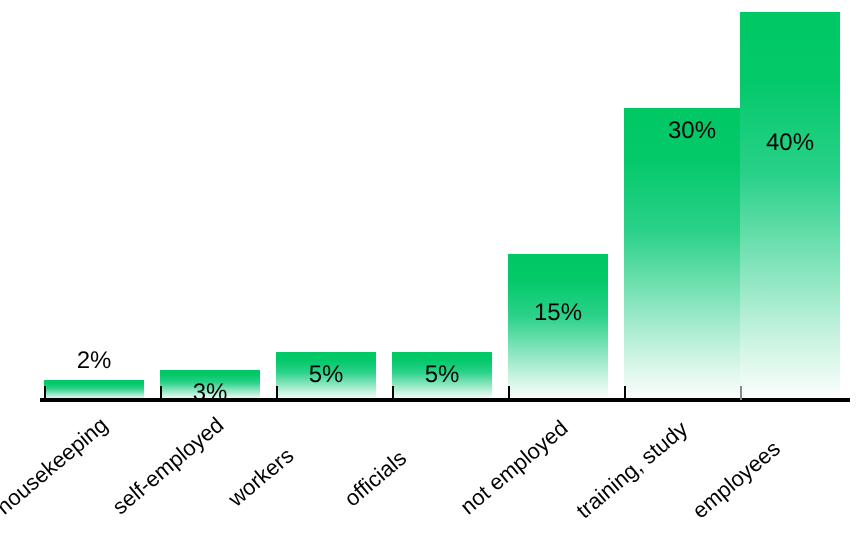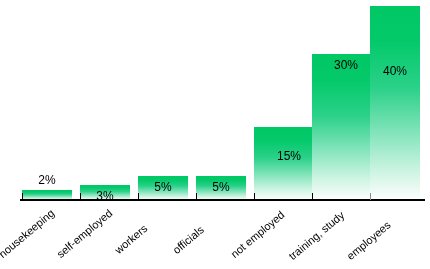--- a/index.html
+++ b/index.html
@@ -125,21 +125,21 @@
     <div class="bar-group" style="left: 138px; width: 50px; height: 24px;">
       <div class="bar-rect" style="height: 24px;"></div>
       <div class="bar-value inside">5%</div>
     </div>
 
     <div class="bar-group" style="left: 196px; width: 50px; height: 24px;">
       <div class="bar-rect" style="height: 24px;"></div>
       <div class="bar-value inside">5%</div>
     </div>
 
-    <div class="bar-group" style="left: 254px; width: 50px; height: 55px; padding-left: 20px;">
+    <div class="bar-group" style="left: 254px; width: 50px; height: 55px;">
       <div class="bar-rect" style="height: 73px;"></div>
       <div class="bar-value inside">15%</div>
     </div>
 
     <div class="bar-group" style="left: 312px; width: 68px; height: 146px;">
       <div class="bar-rect" style="height: 146px;"></div>
       <div class="bar-value inside">30%</div>
     </div>
 
     <div class="bar-group" style="left: 370px; width: 50px; height: 140px;">

